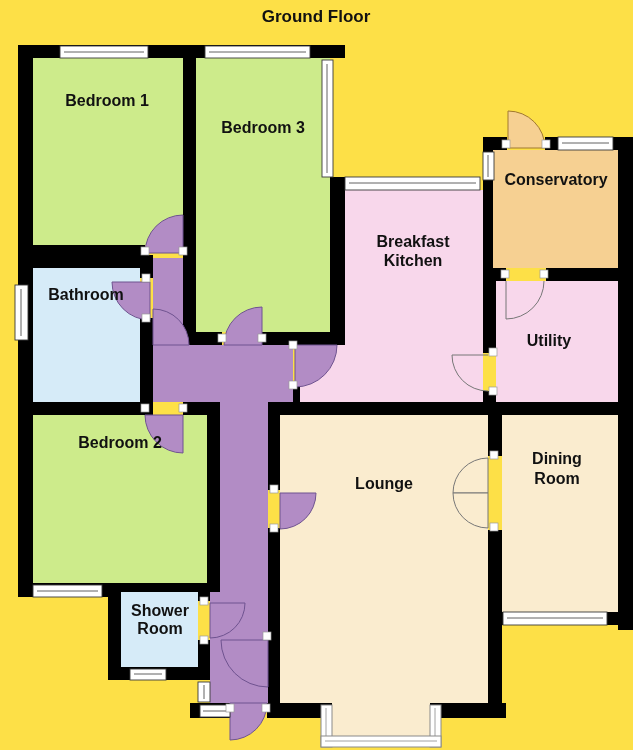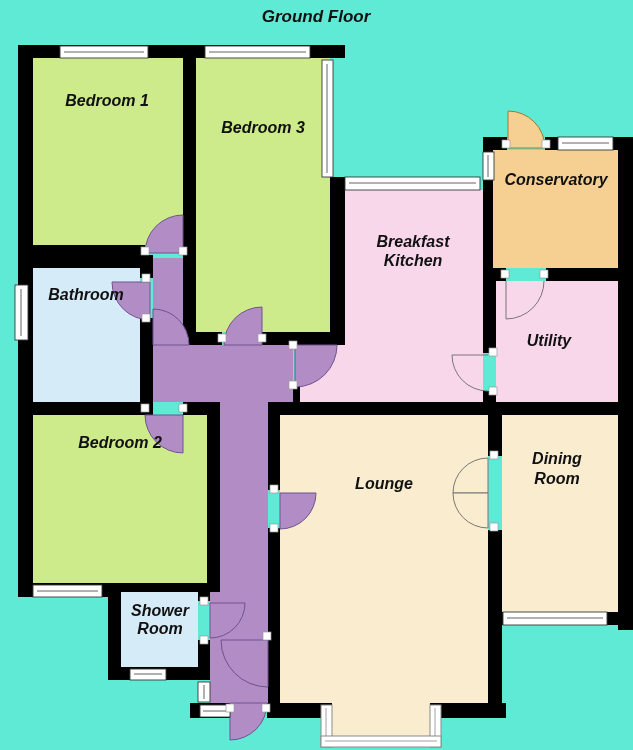--- a/index.html
+++ b/index.html
@@ -1,17 +1,17 @@
 <!DOCTYPE html>
 <html><head>
 <meta charset="utf-8">
 <style>
   html,body{margin:0;padding:0;background:#ffffff;}
-  #plan-wrap{position:relative;width:633px;height:750px;background:#5eead4;overflow:hidden;
-             font-family:"Liberation Sans", sans-serif;font-style:italic;}
+  #plan-wrap{position:relative;width:633px;height:750px;background:#fde047;overflow:hidden;
+             font-family:"Liberation Sans", sans-serif;}
   svg{display:block}
   text{fill:#111111;font-family:"Liberation Sans", sans-serif;font-weight:bold;}
   .room-label{font-size:16px;text-anchor:middle;}
   .title-label{font-size:17px;text-anchor:middle;}
   .win rect{fill:#ffffff;stroke:#3a3a3a;stroke-width:0.9;}
   .win line{stroke:#3a3a3a;stroke-width:0.8;}
   .baywin rect{fill:#ffffff;stroke:#8a8a8a;stroke-width:1;}
   .baywin line{stroke:#8a8a8a;stroke-width:0.8;}
   .jamb{fill:#ffffff;stroke:#9a9a9a;stroke-width:0.7;}
   .disc{stroke:#6f5390;stroke-width:1;}

